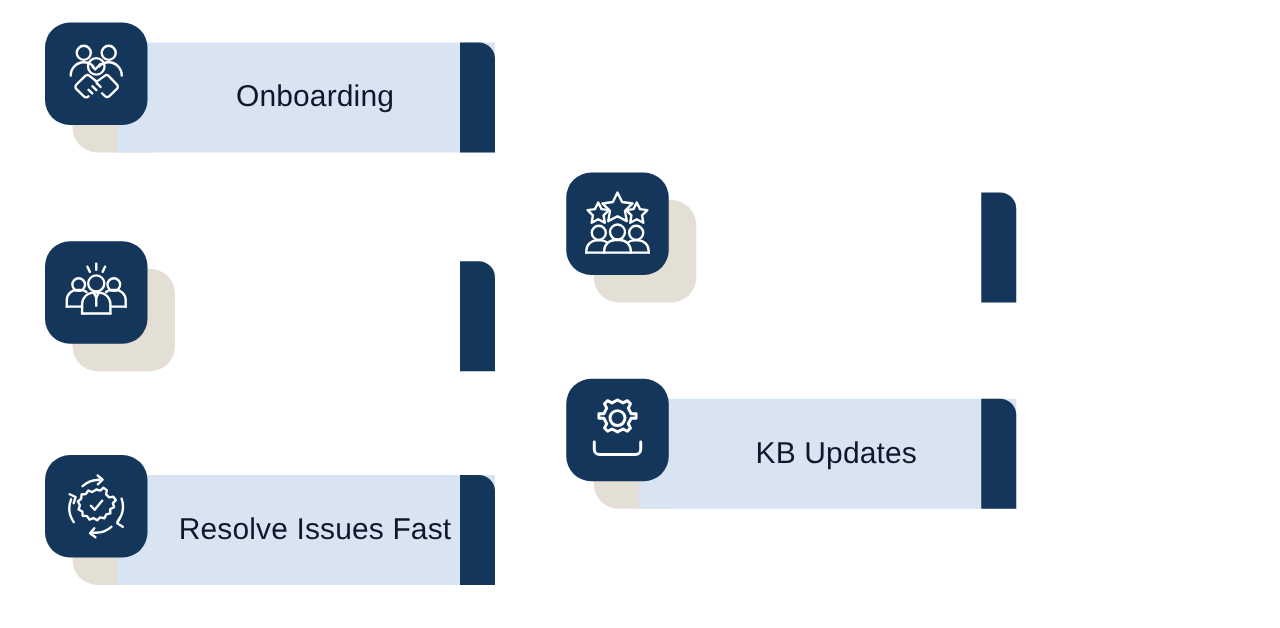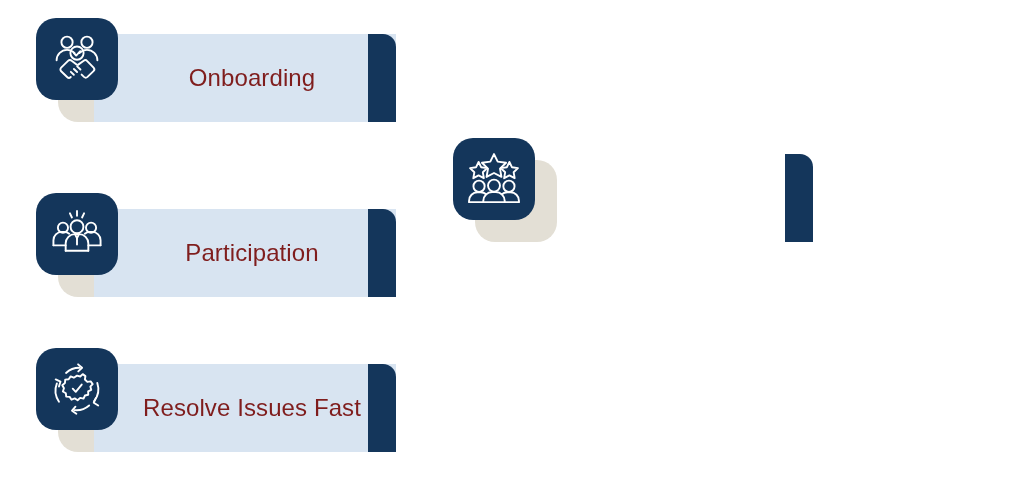--- a/index.html
+++ b/index.html
@@ -63,21 +63,21 @@
     left: 332px;
     top: 16px;
     width: 28px;
     height: 88px;
     background: #14365b;
     border-top-right-radius: 13px;
     z-index: 3;
   }
 
   .label-text {
-    color: #7f1d1d;
+    color: #0f172a;
     font-size: 24px;
     line-height: 1.28;
     letter-spacing: 0.1px;
     text-align: center;
     white-space: pre-line;
     font-weight: 400;
   }
 
   
   .icon-tile {
@@ -95,21 +95,21 @@
   }
   .icon-tile svg {
     display: block;
     width: 58px;
     height: 58px;
   }
 
   
   .pos-a { left: 36px;  top: 18px;  }
   .pos-b { left: 36px;  top: 193px; }
-  .pos-c { left: 36px;  top: 348px; }
+  .pos-c { left: 36px;  top: 364px; }
   .pos-d { left: 453px; top: 138px; }
   .pos-e { left: 453px; top: 303px; }
 </style>
 </head>
 <body>
 
 <div id="infographic">
 
   <div class="feature-item pos-a">
     <div class="plate-shadow"></div>
@@ -129,23 +129,20 @@
         <path d="M33 38.5l6.4-4.6c1.2-.9 2.9-.7 3.9.4l7 7.3c1 1.1 1 2.8-.1 3.8l-6.6 6.3c-1.1 1-2.8 1-3.9 0l-2.6-2.5"></path>
         <path d="M25.2 46.2l3.3 3.2"></path>
         <path d="M28.6 43l3.5 3.4"></path>
         <path d="M32.2 40.1l3.6 3.5"></path>
       </svg>
     </div>
   </div>
 
   <div class="feature-item pos-b">
     <div class="plate-shadow"></div>
-    <div class="label-bar">
-      <span class="label-text">Participation</span>
-    </div>
     <div class="bar-cap"></div>
     <div class="icon-tile">
       <svg viewBox="0 0 64 64" fill="none" stroke="#ffffff" stroke-width="2.1" stroke-linecap="round" stroke-linejoin="round">
         <path d="M32 6.5v5.4"></path>
         <path d="M24.2 9.2l2.2 4.6"></path>
         <path d="M39.8 9.2l-2.2 4.6"></path>
         <circle cx="16.5" cy="25" r="5.6"></circle>
         <path d="M6 44.5v-5.7c0-5 4.1-9.1 9.1-9.1h2.8c2.1 0 4 .7 5.5 1.9"></path>
         <circle cx="47.5" cy="25" r="5.6"></circle>
         <path d="M58 44.5v-5.7c0-5-4.1-9.1-9.1-9.1h-2.8c-2.1 0-4 .7-5.5 1.9"></path>
@@ -201,14 +198,31 @@
         <circle cx="48.5" cy="40" r="6.2"></circle>
 
         <path d="M4.5 57.5v-1.6c0-5.1 4.1-9.2 9.2-9.2h3.6c2.3 0 4.4.8 6 2.2"></path>
         <path d="M59.5 57.5v-1.6c0-5.1-4.1-9.2-9.2-9.2h-3.6c-2.3 0-4.4.8-6 2.2"></path>
         <path d="M20.2 57.5v-1.4c0-5.4 4.4-9.8 9.8-9.8h4c5.4 0 9.8 4.4 9.8 9.8v1.4"></path>
         <path d="M4.5 57.5h55"></path>
       </svg>
     </div>
   </div>
 
+  <div class="feature-item pos-e">
+    <div class="plate-shadow"></div>
+    <div class="label-bar">
+      <span class="label-text">KB Updates</span>
+    </div>
+    <div class="bar-cap"></div>
+    <div class="icon-tile">
+      <svg viewBox="0 0 64 64" fill="none" stroke="#ffffff" stroke-width="2.6" stroke-linecap="round" stroke-linejoin="round">
+
+        <path d="M32 5.5l4.9 2.6 3.8-2 2.8 2.8-2 3.8 2.6 4.9h4.3v4h-4.3l-2.6 4.9 2 3.8-2.8 2.8-3.8-2-4.9 2.6-4.9-2.6-3.8 2-2.8-2.8 2-3.8-2.6-4.9h-4.3v-4h4.3l2.6-4.9-2-3.8 2.8-2.8 3.8 2z"></path>
+
+        <circle cx="32" cy="21.5" r="6.6"></circle>
+
+        <path d="M11.5 42.5v6.5c0 2.6 2.1 4.7 4.7 4.7h31.6c2.6 0 4.7-2.1 4.7-4.7v-6.5"></path>
+      </svg>
+    </div>
+  </div>
 
 </div>
 
 </body></html>

